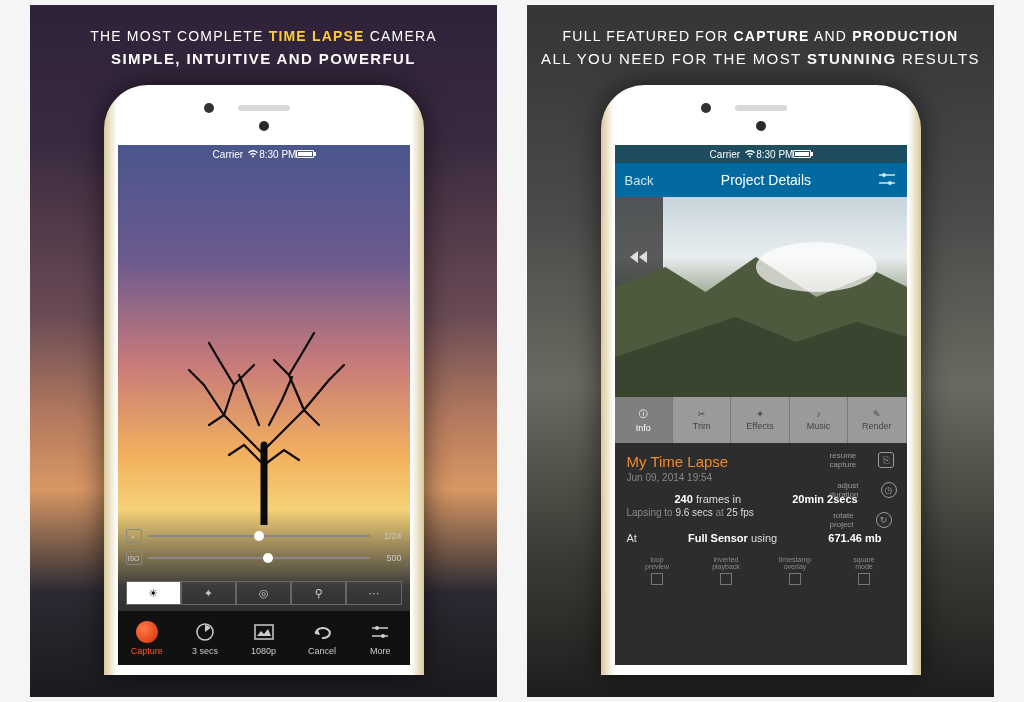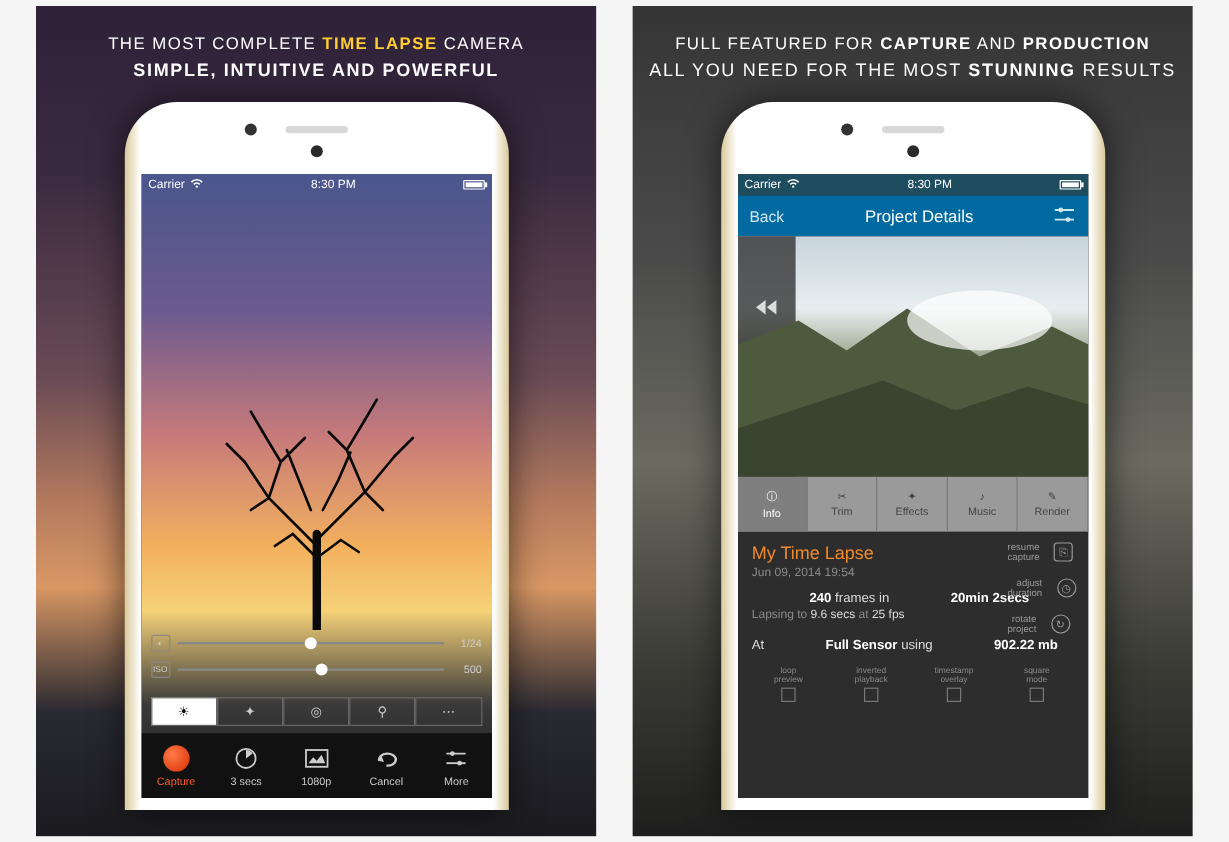--- a/index.html
+++ b/index.html
@@ -63,21 +63,21 @@
   .sensor{position:absolute;top:36px;left:50%;transform:translateX(-50%);width:10px;height:10px;border-radius:50%;background:#2a2a2a;}
   .screen {
     width: 100%;
     height: 520px;
     background: #000;
     position: relative;
     overflow: hidden;
   }
 
   
-  .status-bar{height:18px;display:flex;align-items:center;justify-content:space-between;padding:0 6px;font-size:10px;color:#fff;}
+  .status-bar{height:18px;display:flex;align-items:center;justify-content:center;padding:0 6px;font-size:10px;color:#fff;}
   .status-left,.status-right{display:flex;align-items:center;gap:4px;}
   .battery{width:18px;height:8px;border:1px solid #fff;border-radius:1px;position:relative;}
   .battery::after{content:"";position:absolute;right:-3px;top:1px;width:2px;height:4px;background:#fff;}
   .battery-fill{position:absolute;inset:1px;background:#fff;}
 
   
   .cam-bg{position:absolute;inset:0;background:linear-gradient(to bottom,#4a568c 0%,#6b5a8f 22%,#c77a7a 42%,#f3b15e 60%,#f5d178 70%,#3a3a3a 85%,#1a1a1a 100%);}
   .tree{position:absolute;top:120px;left:20px;right:20px;bottom:140px;display:flex;align-items:flex-end;justify-content:center;}
   .sliders{position:absolute;bottom:92px;left:8px;right:8px;color:#fff;font-size:9px;}
   .slider-row{display:flex;align-items:center;gap:6px;margin-bottom:8px;}
@@ -103,21 +103,21 @@
   .tabrow{height:46px;display:flex;background:#9a9a9a;}
   .tab{flex:1;border-right:1px solid #7a7a7a;display:flex;flex-direction:column;align-items:center;justify-content:center;gap:2px;font-size:9px;color:#444;}
   .tab.active{background:#7f7f7f;color:#fff;}
   .meta{padding:10px 12px 6px;position:relative;}
   .meta-title{color:#f08a2c;font-size:15px;font-weight:500;}
   .meta-date{color:#8a8a8a;font-size:10px;margin-top:2px;}
   .meta-line{color:#ddd;font-size:11px;margin-top:10px;}
   .meta-line .b{font-weight:700;color:#fff;margin-left:48px;}
   .meta-sub{color:#8a8a8a;font-size:10px;margin-top:2px;}
   .side-actions{position:absolute;right:10px;top:8px;display:flex;flex-direction:column;gap:12px;}
-  .sa{display:flex;align-items:center;gap:12px;color:#9a9a9a;font-size:8px;text-align:right;}
+  .sa{display:flex;align-items:center;gap:22px;color:#9a9a9a;font-size:8px;text-align:right;}
   .sa-ico{width:16px;height:16px;border:1px solid #9a9a9a;border-radius:50%;display:flex;align-items:center;justify-content:center;font-size:9px;}
   .checks{display:flex;gap:8px;padding:6px 12px 0;}
   .chk{flex:1;display:flex;flex-direction:column;align-items:center;gap:3px;color:#8a8a8a;font-size:7px;text-align:center;}
   .chk-box{width:12px;height:12px;border:1px solid #777;}
 </style>
 </head>
 <body>
 
 <div class="panel panel-left">
   <div class="panel-bg"></div>
@@ -340,21 +340,21 @@
         <div class="meta-sub">
           <span>Lapsing to</span>
           <span class="b" style="color:#ddd">9.6 secs</span>
           <span>at</span>
           <span class="b" style="color:#ddd">25 fps</span>
         </div>
         <div class="meta-line" style="margin-top:14px">
           <span style="font-weight:300">At</span>
           <span class="b">Full Sensor</span>
           <span style="font-weight:300">using</span>
-          <span class="b">902.22 mb</span>
+          <span class="b">671.46 mb</span>
         </div>
 
         <div class="side-actions">
           <div class="sa">
               <span style="white-space:pre">resume
 capture</span>
               <span class="sa-ico" style="border-radius:3px">⎘</span>
             </div>
           <div class="sa">
               <span style="white-space:pre">adjust

